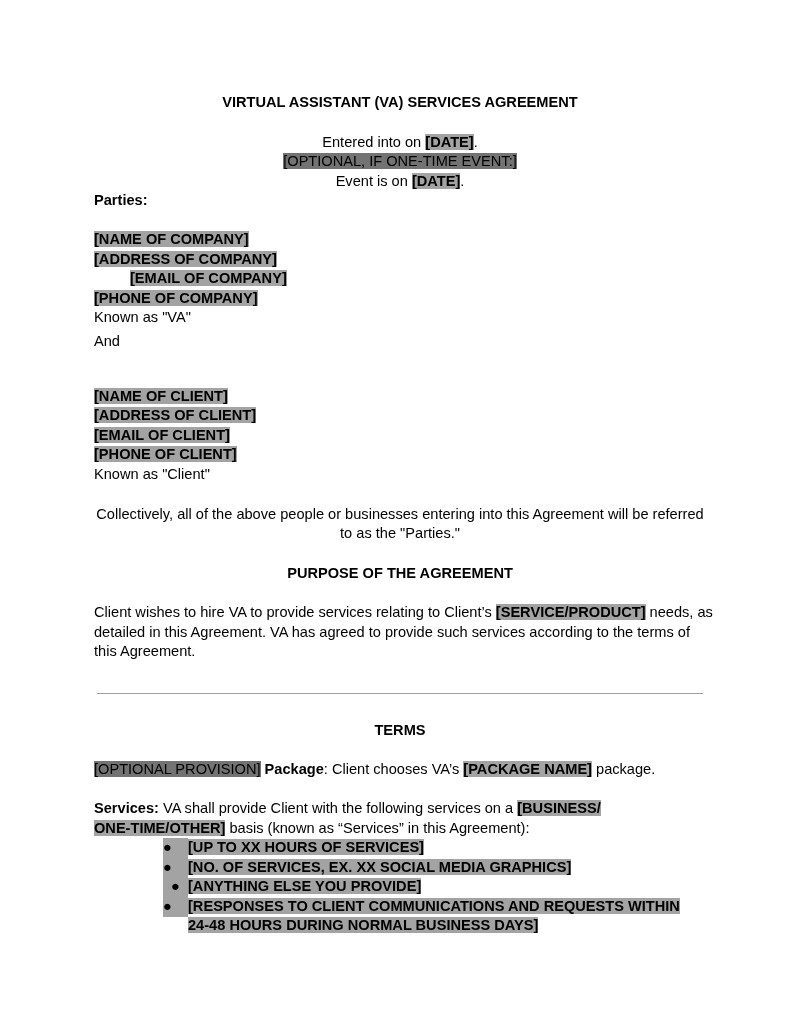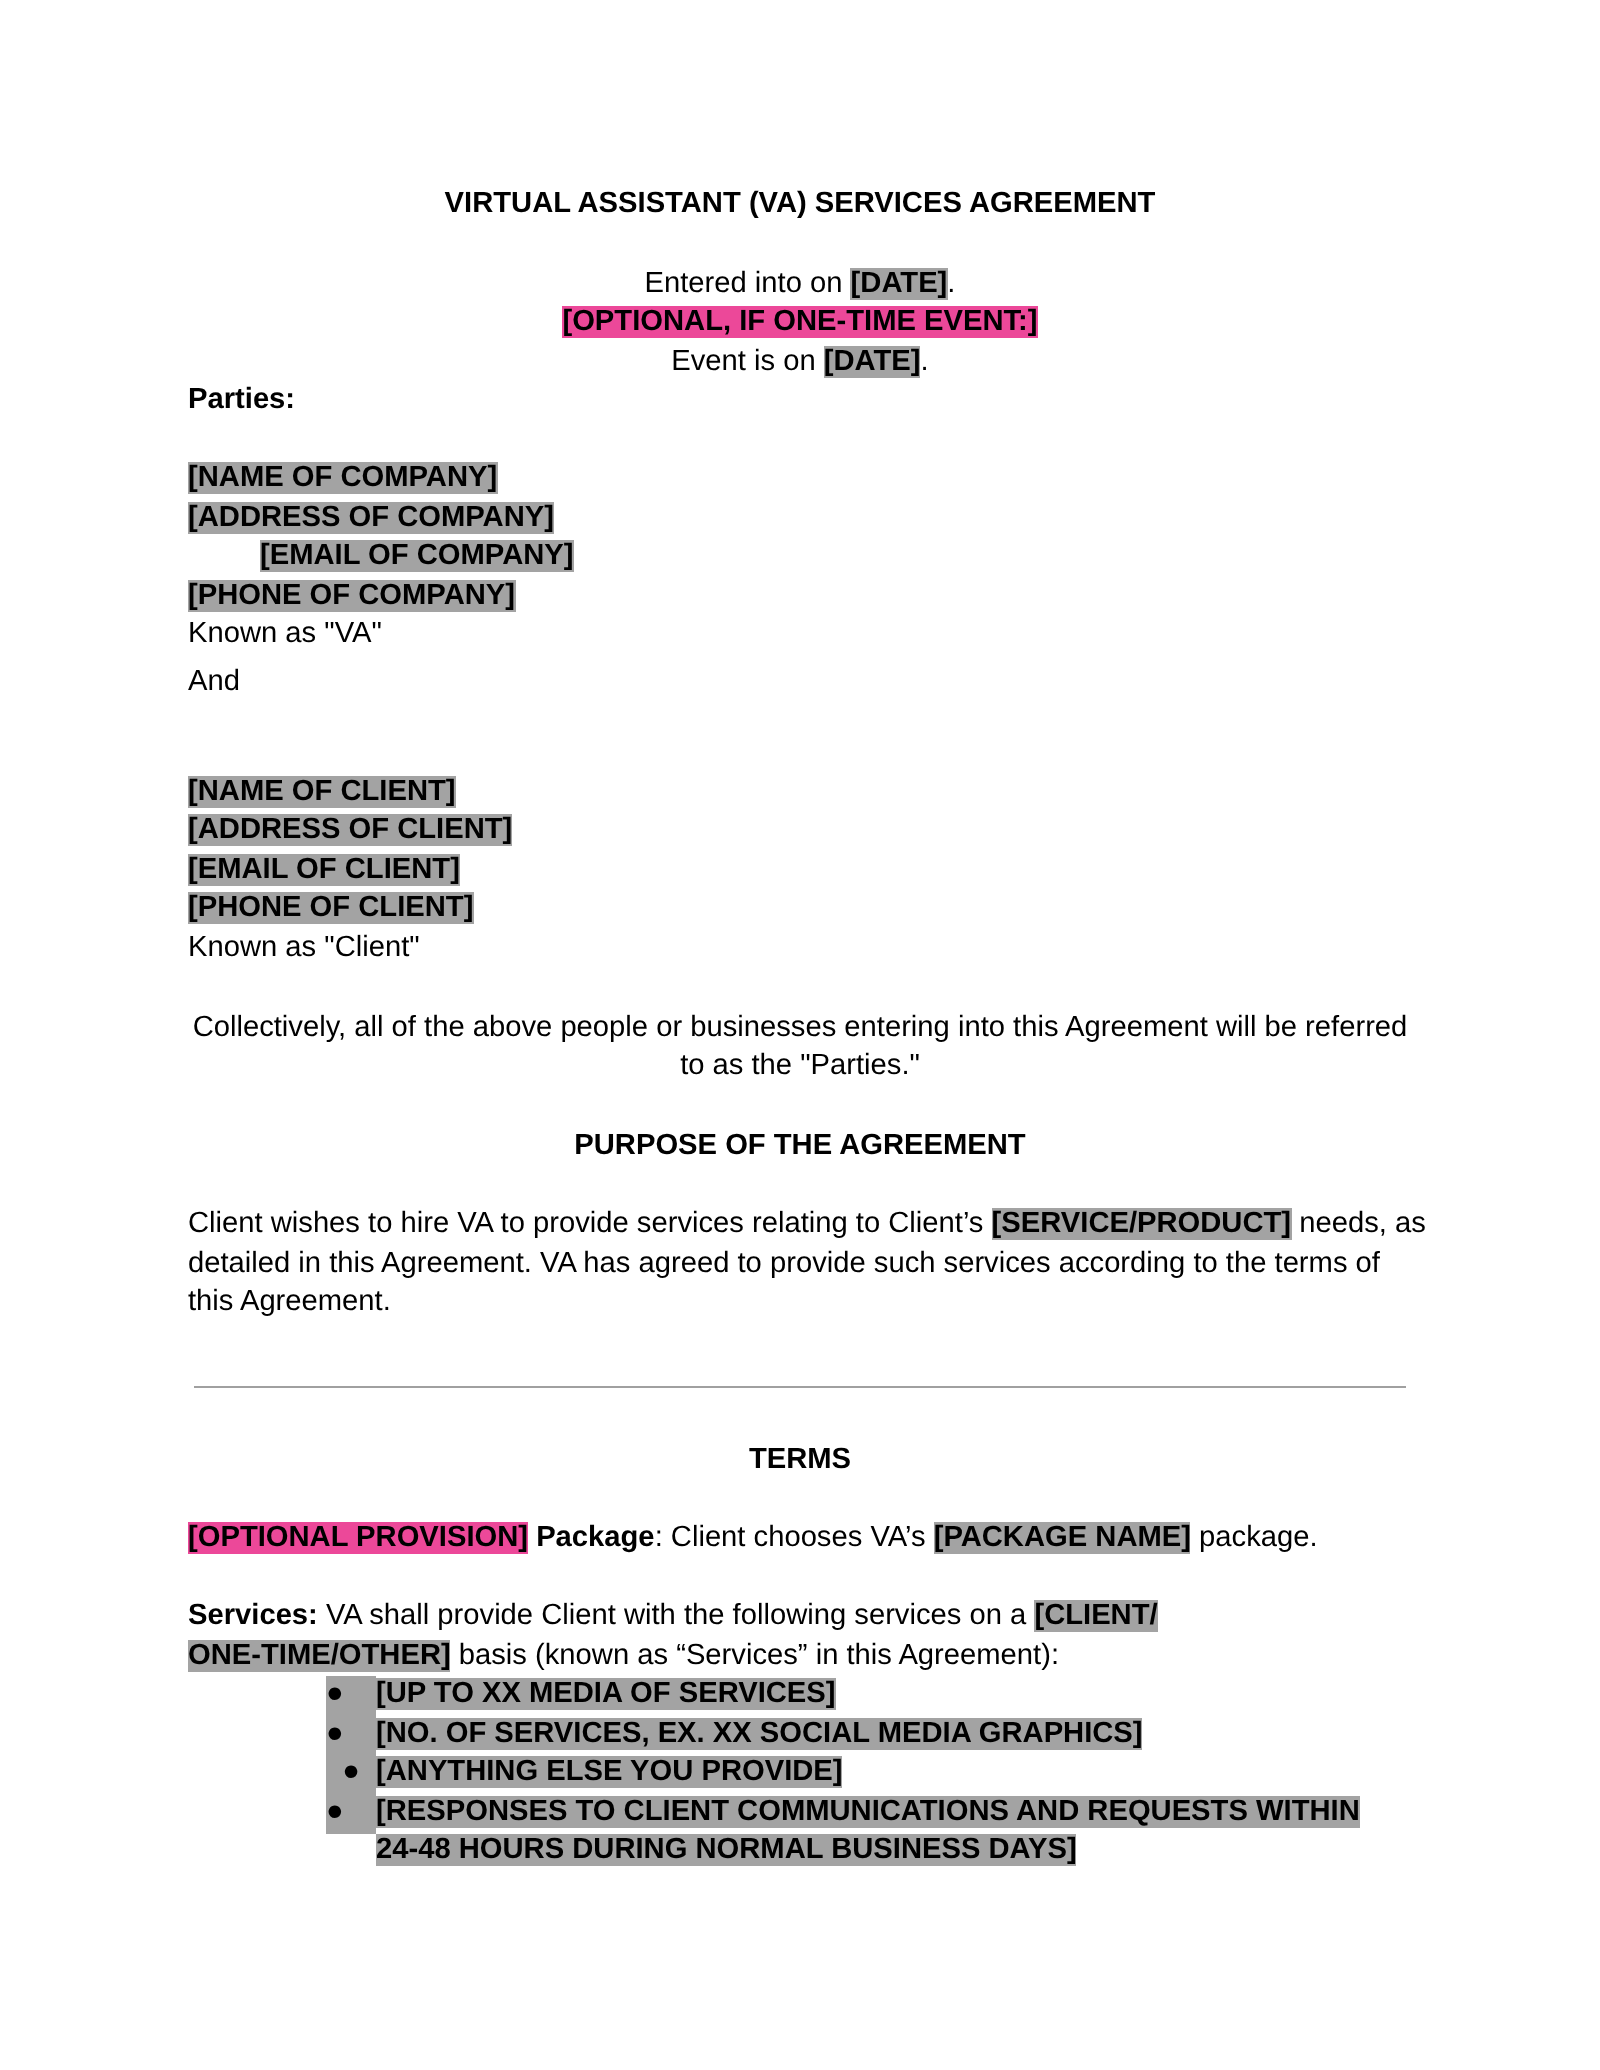--- a/index.html
+++ b/index.html
@@ -7,21 +7,21 @@
     width: 800px; height: 1035px; position: relative; overflow: hidden;
     font-family: "Liberation Sans", sans-serif; font-size: 14.6px; color: #000000;
   }
   .page { position: absolute; left: 0; top: 0; width: 800px; height: 1035px; }
   .line { position: absolute; white-space: nowrap; line-height: 19.6px; }
   .center { left: 0; width: 800px; text-align: center; }
   .left { left: 94px; }
   .b { font-weight: bold; }
   .u { }
   .hl-y { background: #a3a3a3; font-weight: bold; }
-  .hl-g { background: #ec4899; font-weight: bold; text-align: center; }
+  .hl-g { background: #737373; font-weight: normal; text-align: center; }
   .hr { position: absolute; left: 97px; top: 693px; width: 606px; height: 0; border-top: 1.5px solid #a0a0a0; }
   .bullet-row { position: absolute; left: 163px; white-space: nowrap; line-height: 19.6px; }
   .bullet-row .dot { display: inline-block; width: 25px; }
   .bullet-cont { position: absolute; left: 188px; white-space: nowrap; line-height: 19.6px; }
 </style>
 </head>
 <body>
 
 <div class="page">
 
@@ -68,28 +68,28 @@
 
   <div class="hr"></div>
 
   <div class="line center b u" style="top:721px;">TERMS</div>
 
   <div class="line left" style="top:760px;">
     <span class="hl-g">[OPTIONAL PROVISION]</span><span class="b"> Package</span><span>: Client chooses VA’s </span><span class="hl-y">[PACKAGE NAME]</span><span> package.</span>
   </div>
 
   <div class="line left" style="top:799px;">
-    <span class="b">Services:</span><span> VA shall provide Client with the following services on a </span><span class="hl-y">[CLIENT/</span>
+    <span class="b">Services:</span><span> VA shall provide Client with the following services on a </span><span class="hl-y">[BUSINESS/</span>
   </div>
   <div class="line left" style="top:819px;">
     <span class="hl-y">ONE-TIME/OTHER]</span><span> basis (known as “Services” in this Agreement):</span>
   </div>
 
   <div class="bullet-row" style="top:838px;">
-    <span class="hl-y dot">●</span><span class="hl-y">[UP TO XX MEDIA OF SERVICES]</span>
+    <span class="hl-y dot">●</span><span class="hl-y">[UP TO XX HOURS OF SERVICES]</span>
   </div>
   <div class="bullet-row" style="top:858px;">
     <span class="hl-y dot">●</span><span class="hl-y">[NO. OF SERVICES, EX. XX SOCIAL MEDIA GRAPHICS]</span>
   </div>
   <div class="bullet-row" style="top:877px;text-align:center;">
     <span class="hl-y dot">●</span><span class="hl-y">[ANYTHING ELSE YOU PROVIDE]</span>
   </div>
   <div class="bullet-row" style="top:897px;">
     <span class="hl-y dot">●</span><span class="hl-y">[RESPONSES TO CLIENT COMMUNICATIONS AND REQUESTS WITHIN</span>
   </div>

